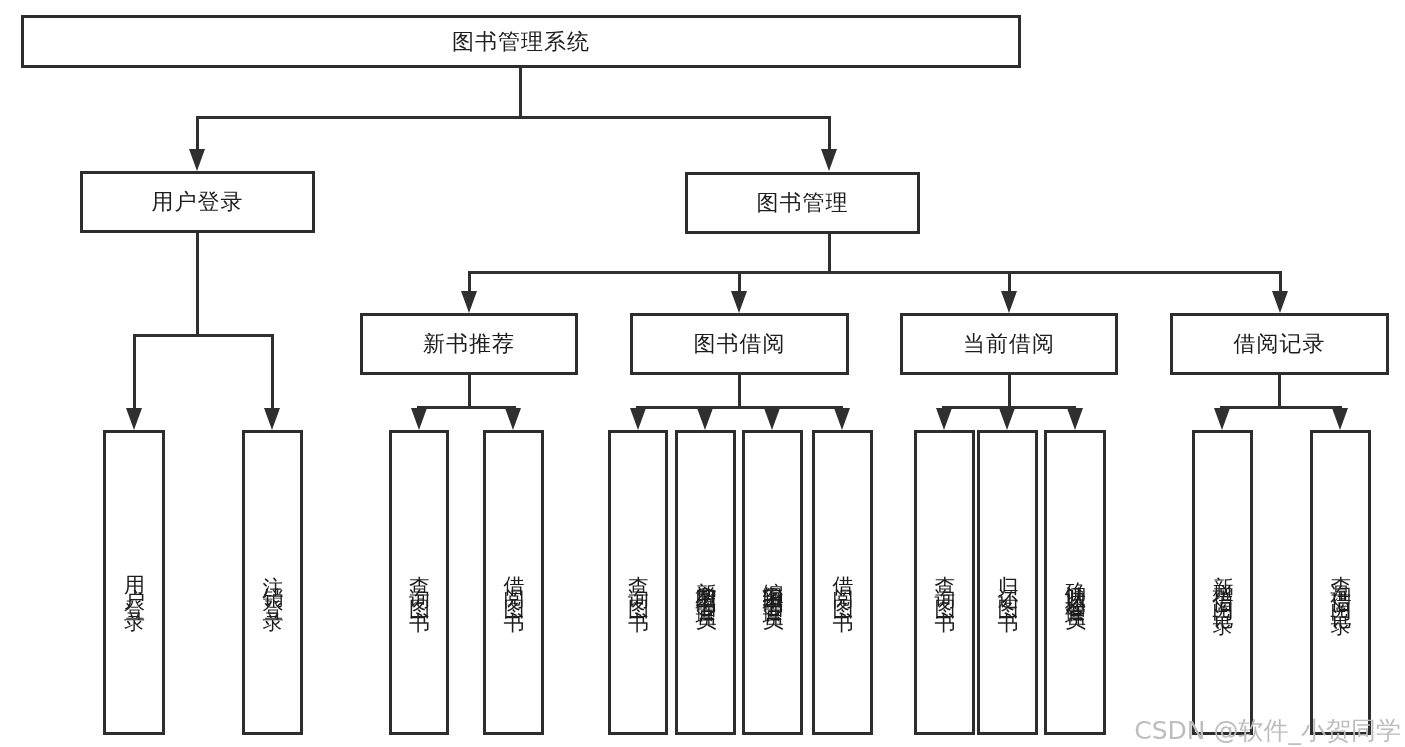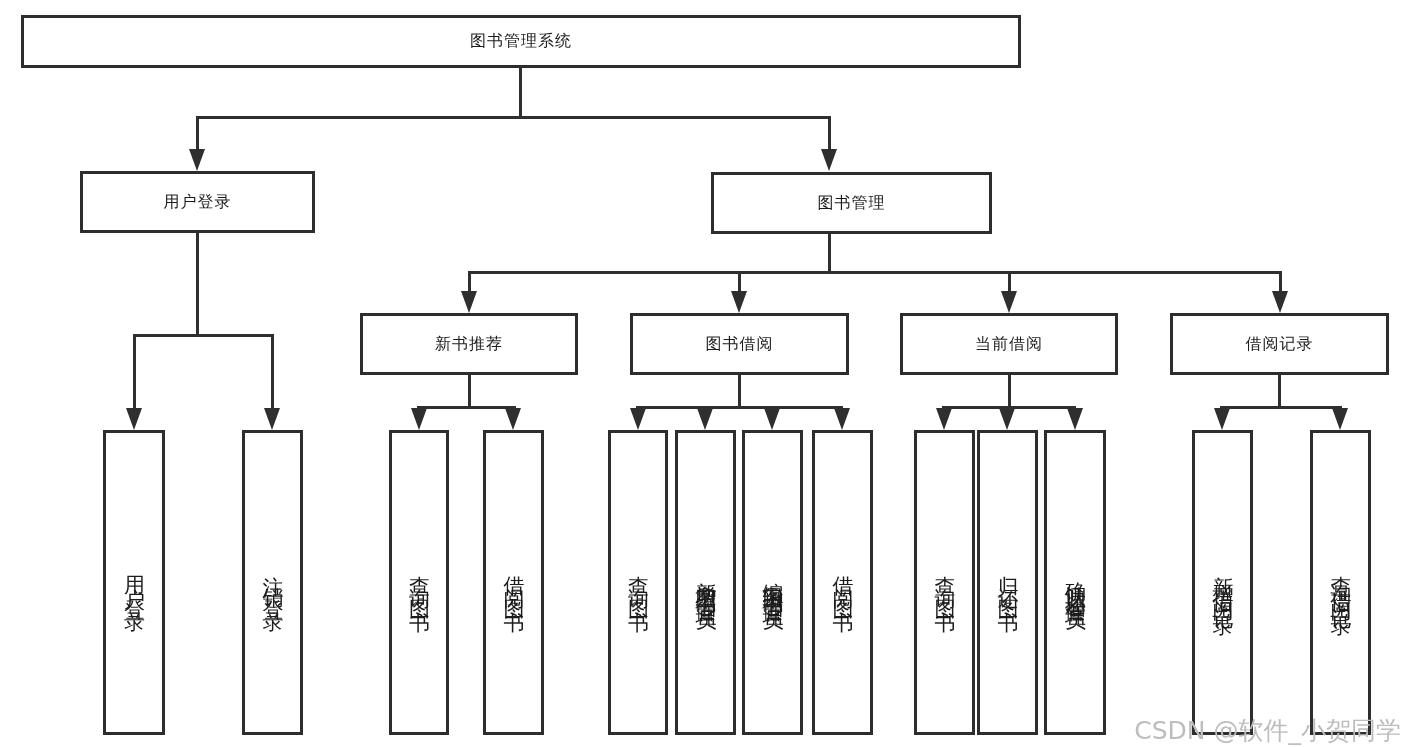--- a/index.html
+++ b/index.html
@@ -15,21 +15,21 @@
   
   .box {
     position: absolute;
     box-sizing: border-box;
     border: 3px solid #2d2d2d;
     background: #ffffff;
     display: flex;
     align-items: center;
     justify-content: center;
   }
-  .hbox { font-size: 16px; letter-spacing: 1px; white-space: nowrap; }
+  .hbox { font-size: 22px; letter-spacing: 1px; white-space: nowrap; }
   .vbox span {
     writing-mode: vertical-rl;
     text-orientation: upright;
     font-size: 21px;
     line-height: 1;
     letter-spacing: 12px;
   }
   .vbox.mid span  { letter-spacing: 8px; }
   .vbox.long span { letter-spacing: 4px; }
   
@@ -106,21 +106,21 @@
   <div class="ah" style="left:1214px; top:408px;"></div>
   <div class="ah" style="left:1332px; top:408px;"></div>
 
   <div class="box hbox" style="left:21px; top:15px; width:1000px; height:53px;">
     <span>图书管理系统</span>
   </div>
 
   <div class="box hbox" style="left:80px; top:171px; width:235px; height:62px;">
     <span>用户登录</span>
   </div>
-  <div class="box hbox" style="left:711px; top:172px; width:281px; height:62px;">
+  <div class="box hbox" style="left:685px; top:172px; width:235px; height:62px;">
     <span>图书管理</span>
   </div>
 
   <div class="box hbox" style="left:360px; top:313px; width:218px; height:62px;">
     <span>新书推荐</span>
   </div>
   <div class="box hbox" style="left:900px; top:313px; width:218px; height:62px;">
     <span>当前借阅</span>
   </div>
   <div class="box hbox" style="left:630px; top:313px; width:219px; height:62px;">

